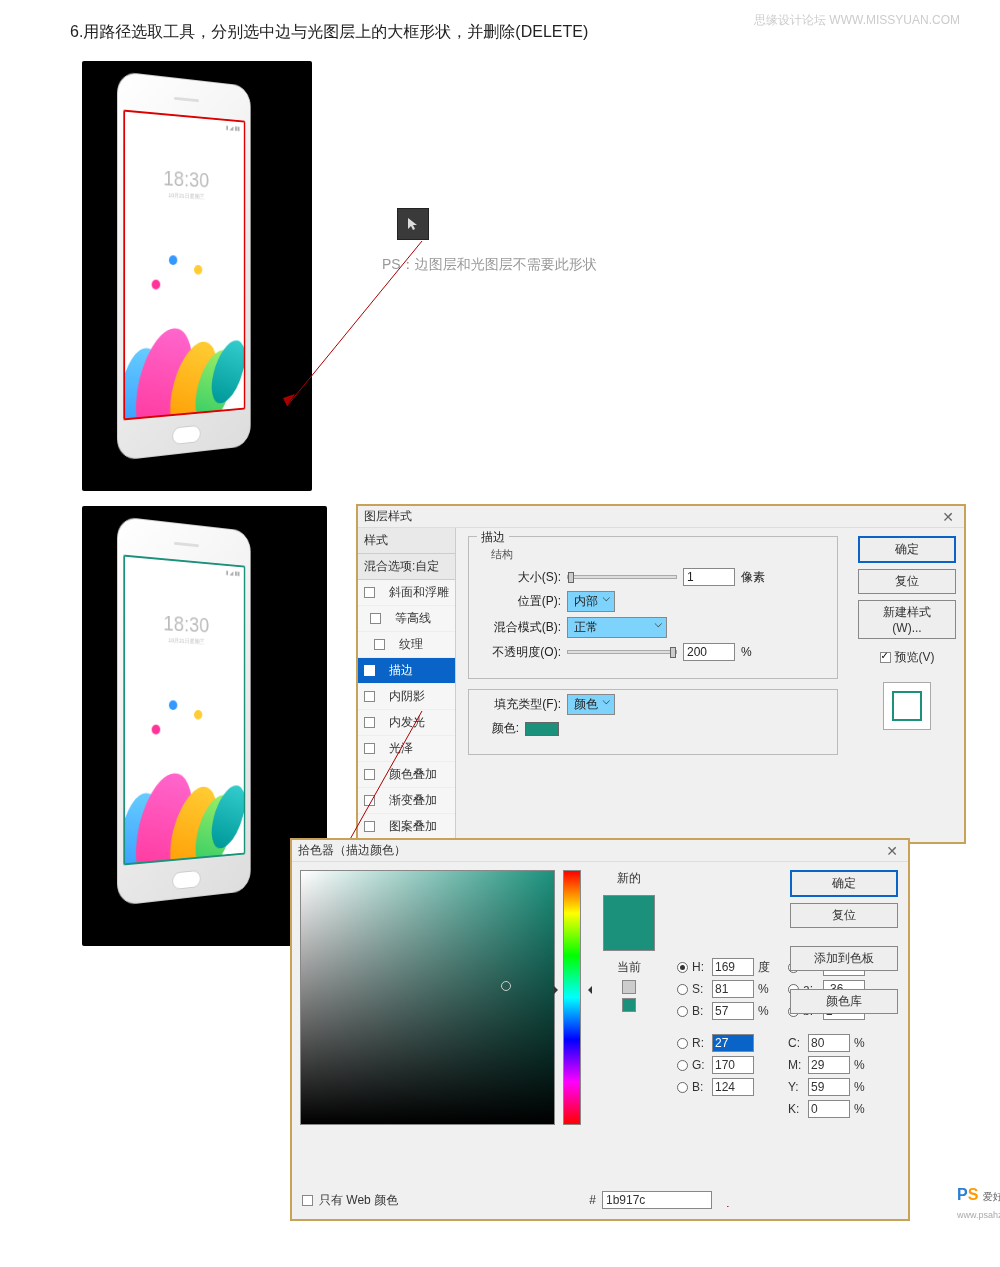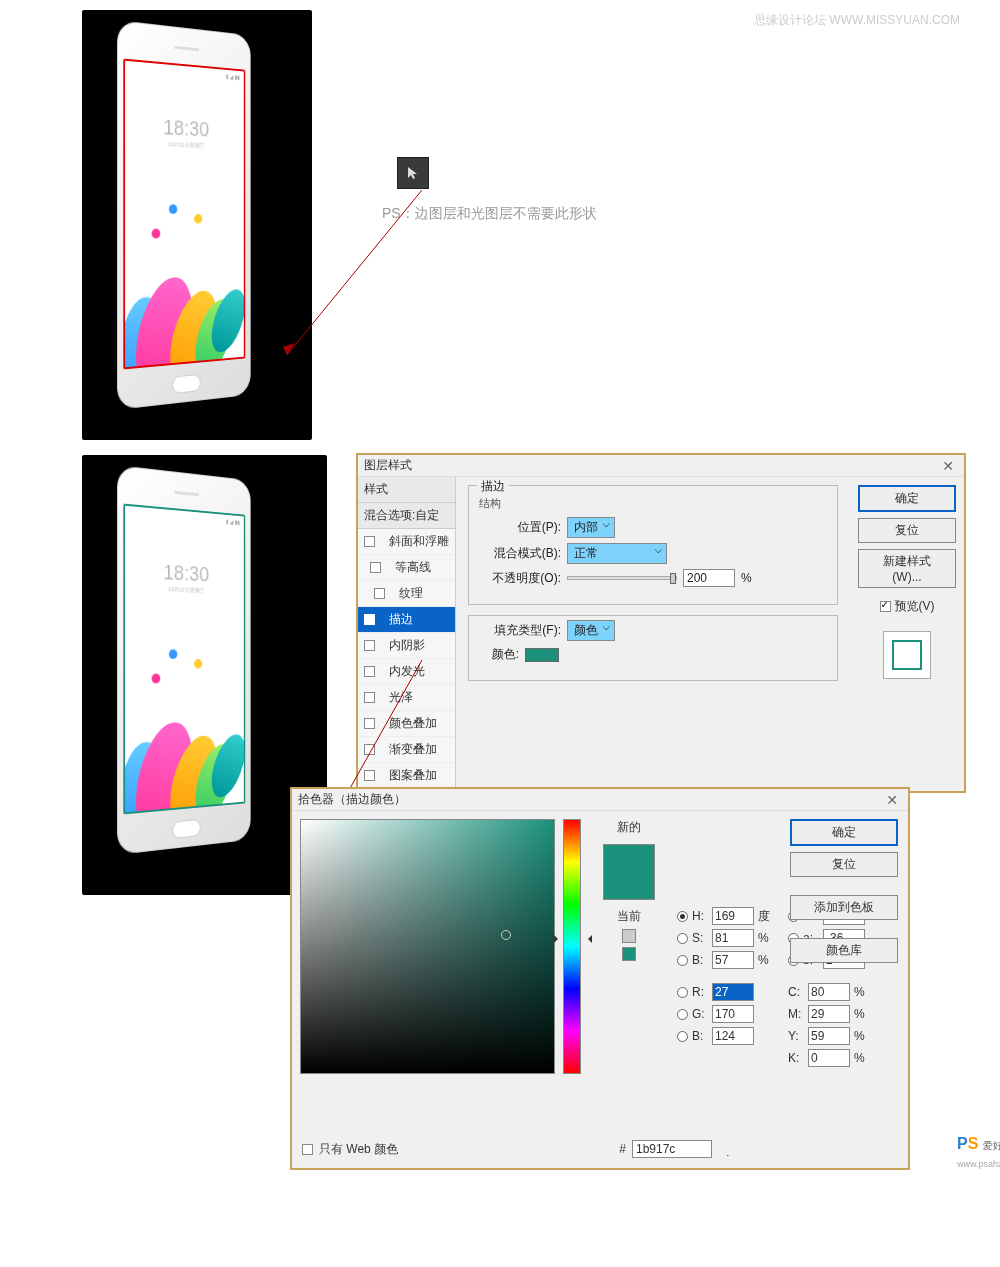--- a/index.html
+++ b/index.html
@@ -87,37 +87,38 @@
 .fcols{display:flex;gap:16px}
 .fcol{display:flex;flex-direction:column;gap:4px}
 .frow2{display:flex;align-items:center;gap:4px}
 .frow2 .rad{width:11px;height:11px;border:1px solid #666;border-radius:50%;background:#fff;position:relative}
 .frow2 .rad.on::after{content:"";position:absolute;inset:2px;border-radius:50%;background:#333}
 .frow2 label{width:16px}
 .frow2 .inp{border:1px solid #888;width:42px;padding:1px 2px;background:#fff}
 .frow2 .inp.sel{background:#0a64c8;color:#fff}
 .frow2 .unit{width:14px}
 .hex-row{position:absolute;bottom:10px;left:10px;right:10px;display:flex;align-items:center;gap:6px;font-size:12px}
-.hex-row .hex-inp{border:1px solid #888;width:80px;padding:1px 3px;background:#fff}
+.hex-row .hex-inp{border:1px solid #888;width:110px;padding:1px 3px;background:#fff}
 .btns2{position:absolute;top:30px;right:10px;width:108px;display:flex;flex-direction:column;gap:6px}
 .arrow2{position:absolute;top:214px;left:455px;width:2px;height:145px;z-index:3}
 .arrow3{position:absolute;top:200px;left:215px;width:130px;height:215px;z-index:2}
 .hex-arrow{position:absolute;bottom:12px;left:320px;width:130px;height:2px;z-index:6}
 .logo{position:absolute;bottom:4px;right:-50px;font-size:16px;font-weight:bold}
 .logo .p{color:#2a7fd4}
 .logo .s{color:#f90}
 .logo .t{font-size:10px;color:#666;font-weight:normal}
 .logo .u{font-size:9px;color:#aaa;font-weight:normal}
 </style>
 </head>
 <body>
 
 <div class="page">
 <div class="watermark-top">思缘设计论坛  WWW.MISSYUAN.COM</div>
 
+<div class="step-title">6.用路径选取工具，分别选中边与光图层上的大框形状，并删除(DELETE)</div>
 
 <div class="fig1">
   <div class="phone">
     <div class="phone-body">
       <div class="phone-frame"></div>
       <div class="phone-ear"></div>
       <div class="phone-screen">
         <span class="screen-status">▮ ◢ ▮▮</span>
         <div class="screen-top">
           <div class="screen-time">18:30</div>
@@ -231,21 +232,29 @@
               <span>图案叠加</span>
             </div>
         <div class="row">
               <span class="chk"></span>
               <span>外发光</span>
             </div>
       </div>
       <div class="stroke-panel">
         <div class="fieldset">
           <div class="legend">描边</div>
-          <div style="margin:2px 0 6px;font-size:11px;color:#555">结构</div>
+          <div style="margin:2px 12px 6px;font-size:11px;color:#555">结构</div>
+          <div class="frow">
+            <label>大小(S):</label>
+            <span class="slider">
+                  <span class="thumb" style="left:0"></span>
+                </span>
+            <span class="num-input">1</span>
+            <span>像素</span>
+          </div>
           <div class="frow">
             <label>位置(P):</label>
             <span class="select">内部</span>
           </div>
           <div class="frow">
             <label>混合模式(B):</label>
             <span class="select" style="min-width:100px">正常</span>
           </div>
           <div class="frow">
             <label>不透明度(O):</label>

